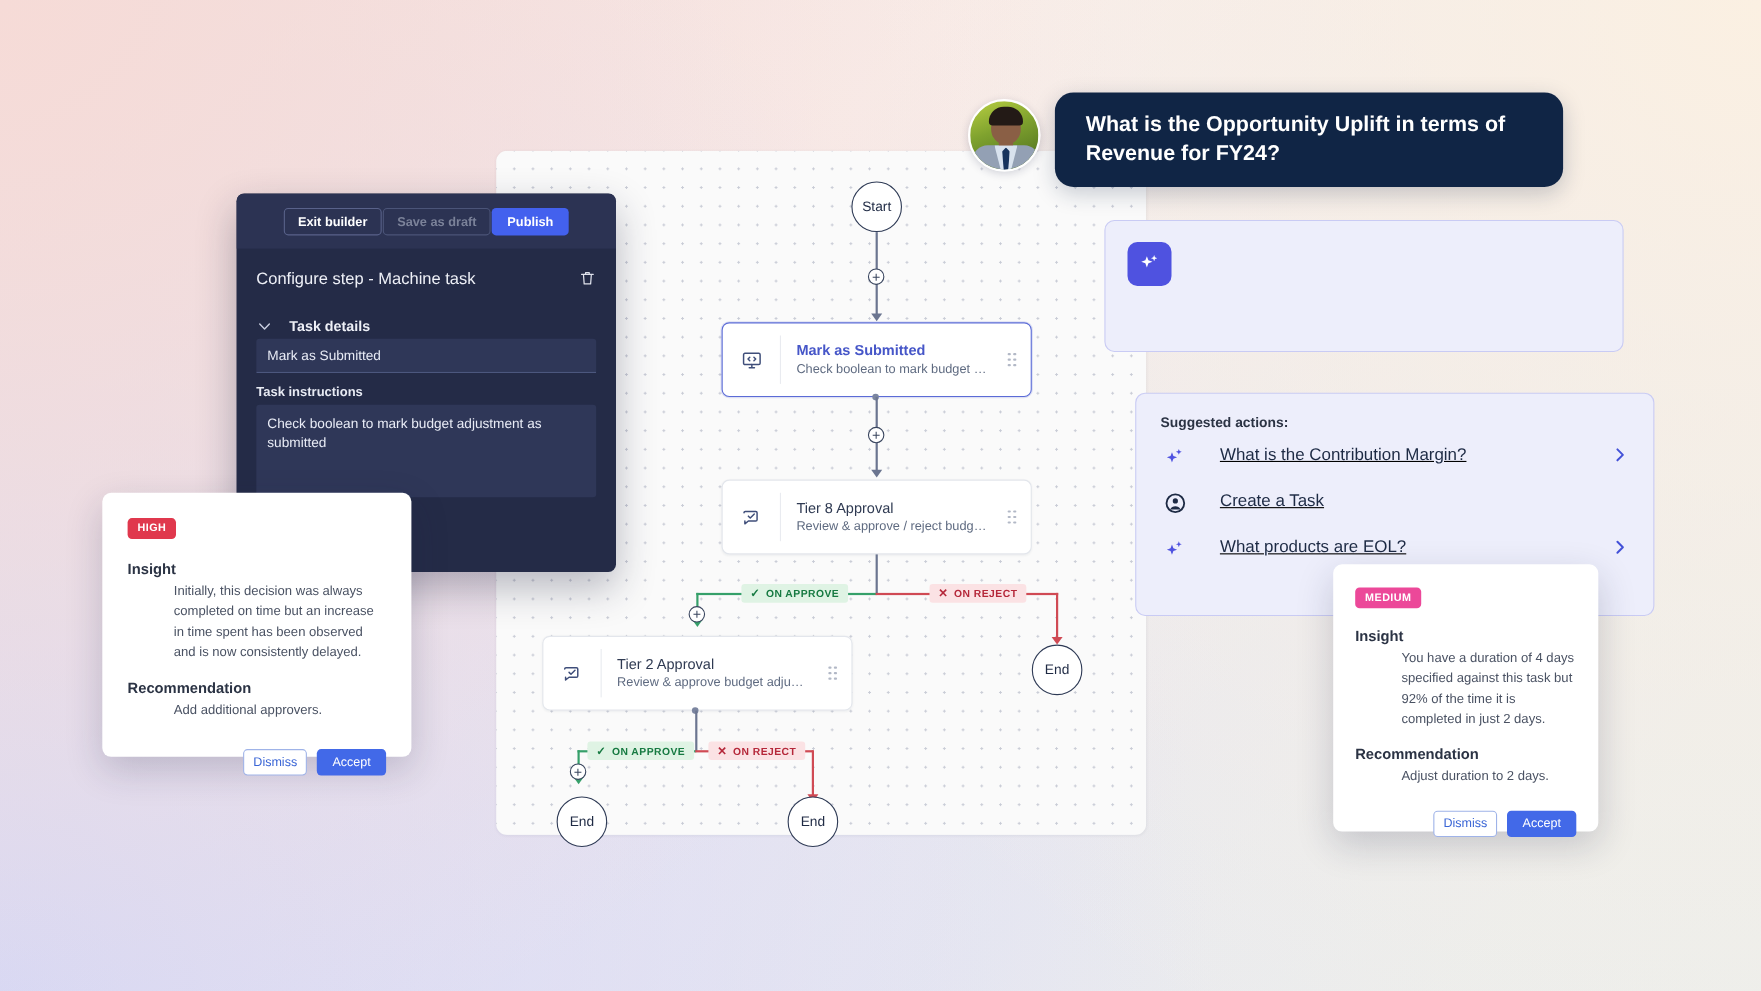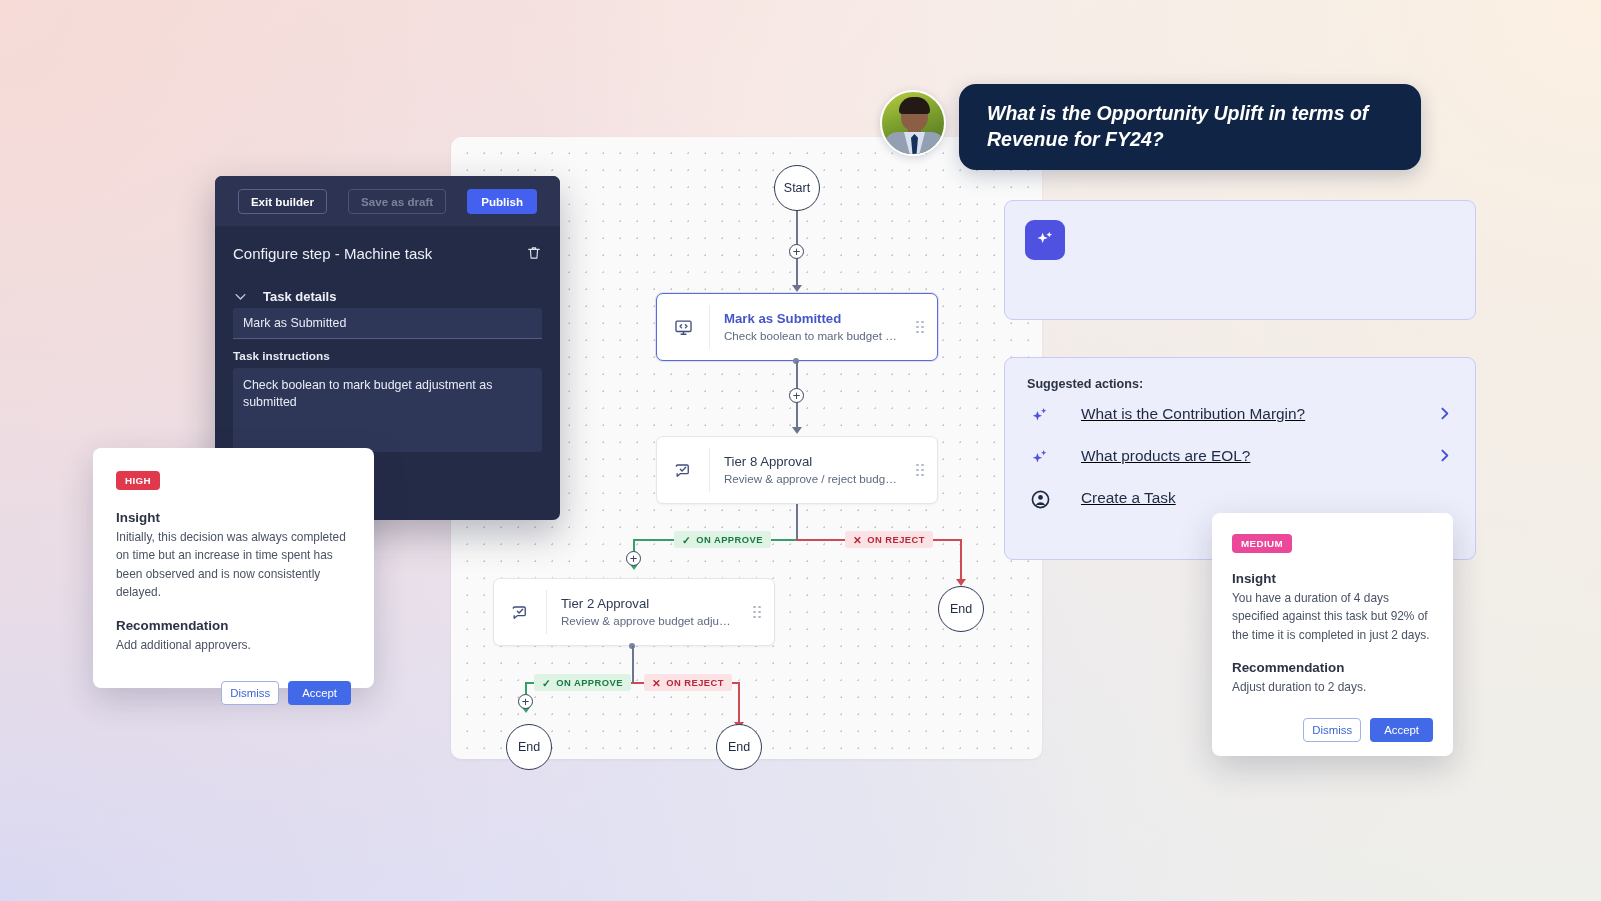--- a/index.html
+++ b/index.html
@@ -95,21 +95,21 @@
     position: absolute; left: 215px; top: 176px;
     width: 345px; height: 344px;
     background: #242b47;
     border-radius: 7px;
     box-shadow: 0 14px 36px rgba(25,30,55,.30);
     overflow: hidden;
     color: #fff;
   }
   .builder-toolbar {
     height: 50px; background: #2c3353;
-    display: flex; align-items: center; justify-content: center; gap: 21px;
+    display: flex; align-items: center; justify-content: center; gap: 1px;
   }
   .btn-outline {
     height: 25px; padding: 0 12px; border-radius: 4px;
     border: 1px solid #59628a; background: transparent;
     color: #ffffff; font-size: 11.6px; font-weight: 700;
     display: flex; align-items: center; font-family: inherit;
   }
   .btn-outline.disabled { color: #7b8299; border-color: #4b5478; }
   .btn-primary {
     height: 25px; padding: 0 14px; border-radius: 4px; border: none;
@@ -144,21 +144,21 @@
   .insight {
     position: absolute; background: #fff; border-radius: 8px;
     box-shadow: 0 12px 34px rgba(30,35,70,.20);
   }
   .badge {
     display: inline-flex; align-items: center; height: 19px;
     padding: 0 9px; border-radius: 4px; color: #fff;
     font-size: 9.8px; font-weight: 700; letter-spacing: .4px;
   }
   .insight h4 { font-size: 13.4px; color: #2b3344; margin-bottom: 3px; font-weight: 700; }
-  .insight p  { font-size: 11.9px; color: #4a5263; line-height: 1.54; }
+  .insight p  { font-size: 11.9px; color: #4a5263; line-height: 1.54; margin-left: 42px; }
   .insight-actions { display: flex; justify-content: flex-end; gap: 9px; }
   .btn-ghost {
     height: 24px; padding: 0 8px; border-radius: 4px;
     border: 1px solid #9fb3e8; background: #fff; color: #3b66d6;
     font-size: 11.4px; font-family: inherit; display: flex; align-items: center;
   }
   .btn-accept {
     height: 24px; padding: 0 14px; border-radius: 4px; border: none;
     background: #4269e8; color: #fff; font-size: 11.4px;
     font-family: inherit; display: flex; align-items: center;
@@ -176,38 +176,37 @@
   .avatar .neck { position:absolute; left:26px; top:33px; width:13px; height:12px; background:#8a5f45; }
   .avatar .body { position:absolute; left:2px; top:40px; width:61px; height:28px; border-radius:14px 14px 0 0; background:#93a0b4; }
   .avatar .shirt{ position:absolute; left:22px; top:40px; width:21px; height:26px; background:#d8e2ee; clip-path: polygon(0 0,100% 0,68% 100%,32% 100%); }
   .avatar .tie  { position:absolute; left:29px; top:42px; width:7px; height:24px; background:#16325c; clip-path: polygon(50% 0,100% 16%,74% 100%,26% 100%,0 16%); }
 
   .chat-bubble {
     position: absolute; left: 959px; top: 84px; width: 462px; height: 86px;
     background: #102545; border-radius: 17px;
     display: flex; align-items: center; padding: 0 28px;
     box-shadow: 0 6px 20px rgba(16,37,69,.22);
-    font-style: italic;
   }
   .chat-bubble span { color: #ffffff; font-size: 19.5px; font-weight: 700; line-height: 1.33; }
 
   .ai-panel {
     position: absolute; left: 1004px; top: 200px; width: 472px; height: 120px;
     background: #edeefb; border: 1px solid #c9cbf4; border-radius: 9px;
     display: flex; gap: 15px; padding: 19px 20px;
   }
   .ai-badge {
     width: 40px; height: 40px; min-width: 40px; border-radius: 9px;
     background: #4f52e0; display: flex; align-items: center; justify-content: center;
   }
   .ai-time { font-size: 13.6px; color: #828a9c; margin-bottom: 6px; }
   .ai-answer { font-size: 17px; color: #162a4c; font-weight: 700; line-height: 1.38; }
 
   .suggest-panel {
-    position: absolute; left: 1004px; top: 357px; width: 472px; height: 203px;
+    position: absolute; left: 1032px; top: 357px; width: 472px; height: 203px;
     background: #edeefb; border: 1px solid #c9cbf4; border-radius: 9px;
     padding: 19px 22px;
   }
   .suggest-title { font-size: 12.6px; color: #2b3344; font-weight: 700; margin-bottom: 14px; }
   .suggest-row { display: flex; align-items: flex-start; gap: 28px; height: 42px; text-decoration: underline; }
   .suggest-row .label { flex: 1; font-size: 15.4px; color: #1d2a44; }
   .chev-right { color: #4351d8; display: flex; }
   .sparkle { width: 26px; min-width: 26px; display: flex; align-items: center; justify-content: center; color: #4f52e0; }
 </style>
 </head>
@@ -384,43 +383,43 @@
     </span>
     <span class="label">What is the Contribution Margin?</span>
     <span class="chev-right">
       <svg width="17" height="17" viewBox="0 0 24 24" fill="none" stroke="currentColor" stroke-width="2.6" stroke-linecap="round" stroke-linejoin="round">
           <path d="M9 5l7 7-7 7"></path>
         </svg>
     </span>
   </div>
 
   <div class="suggest-row">
+    <span class="sparkle" style="color:#1d2a44;">
+      <svg width="21" height="21" viewBox="0 0 24 24" fill="none" stroke="currentColor" stroke-width="1.9">
+        <circle cx="12" cy="12" r="9.2"></circle>
+        <circle cx="12" cy="9.6" r="2.7" fill="currentColor" stroke="none"></circle>
+        <path d="M6.6 18.4a6 6 0 0 1 10.8 0" fill="currentColor" stroke="none"></path>
+      </svg>
+    </span>
+    <span class="label">Create a Task</span>
+  </div>
+
+  <div class="suggest-row">
     <span class="sparkle">
       <svg width="22" height="22" viewBox="0 0 24 24" fill="currentColor">
         <path d="M9.2 6.6l1.4 3.7 3.7 1.4-3.7 1.4-1.4 3.7-1.4-3.7L4.1 11.7l3.7-1.4z"></path>
         <path d="M16 3.4l.8 2.1 2.1.8-2.1.8-.8 2.1-.8-2.1-2.1-.8 2.1-.8z"></path>
       </svg>
     </span>
     <span class="label">What products are EOL?</span>
     <span class="chev-right">
       <svg width="17" height="17" viewBox="0 0 24 24" fill="none" stroke="currentColor" stroke-width="2.6" stroke-linecap="round" stroke-linejoin="round">
           <path d="M9 5l7 7-7 7"></path>
         </svg>
     </span>
-  </div>
-
-  <div class="suggest-row">
-    <span class="sparkle" style="color:#1d2a44;">
-      <svg width="21" height="21" viewBox="0 0 24 24" fill="none" stroke="currentColor" stroke-width="1.9">
-        <circle cx="12" cy="12" r="9.2"></circle>
-        <circle cx="12" cy="9.6" r="2.7" fill="currentColor" stroke="none"></circle>
-        <path d="M6.6 18.4a6 6 0 0 1 10.8 0" fill="currentColor" stroke="none"></path>
-      </svg>
-    </span>
-    <span class="label">Create a Task</span>
   </div>
 </div>
 
 <div class="builder">
   <div class="builder-toolbar">
     <button class="btn-outline">Exit builder</button>
     <button class="btn-outline disabled">Save as draft</button>
     <button class="btn-primary">Publish</button>
   </div>
 

